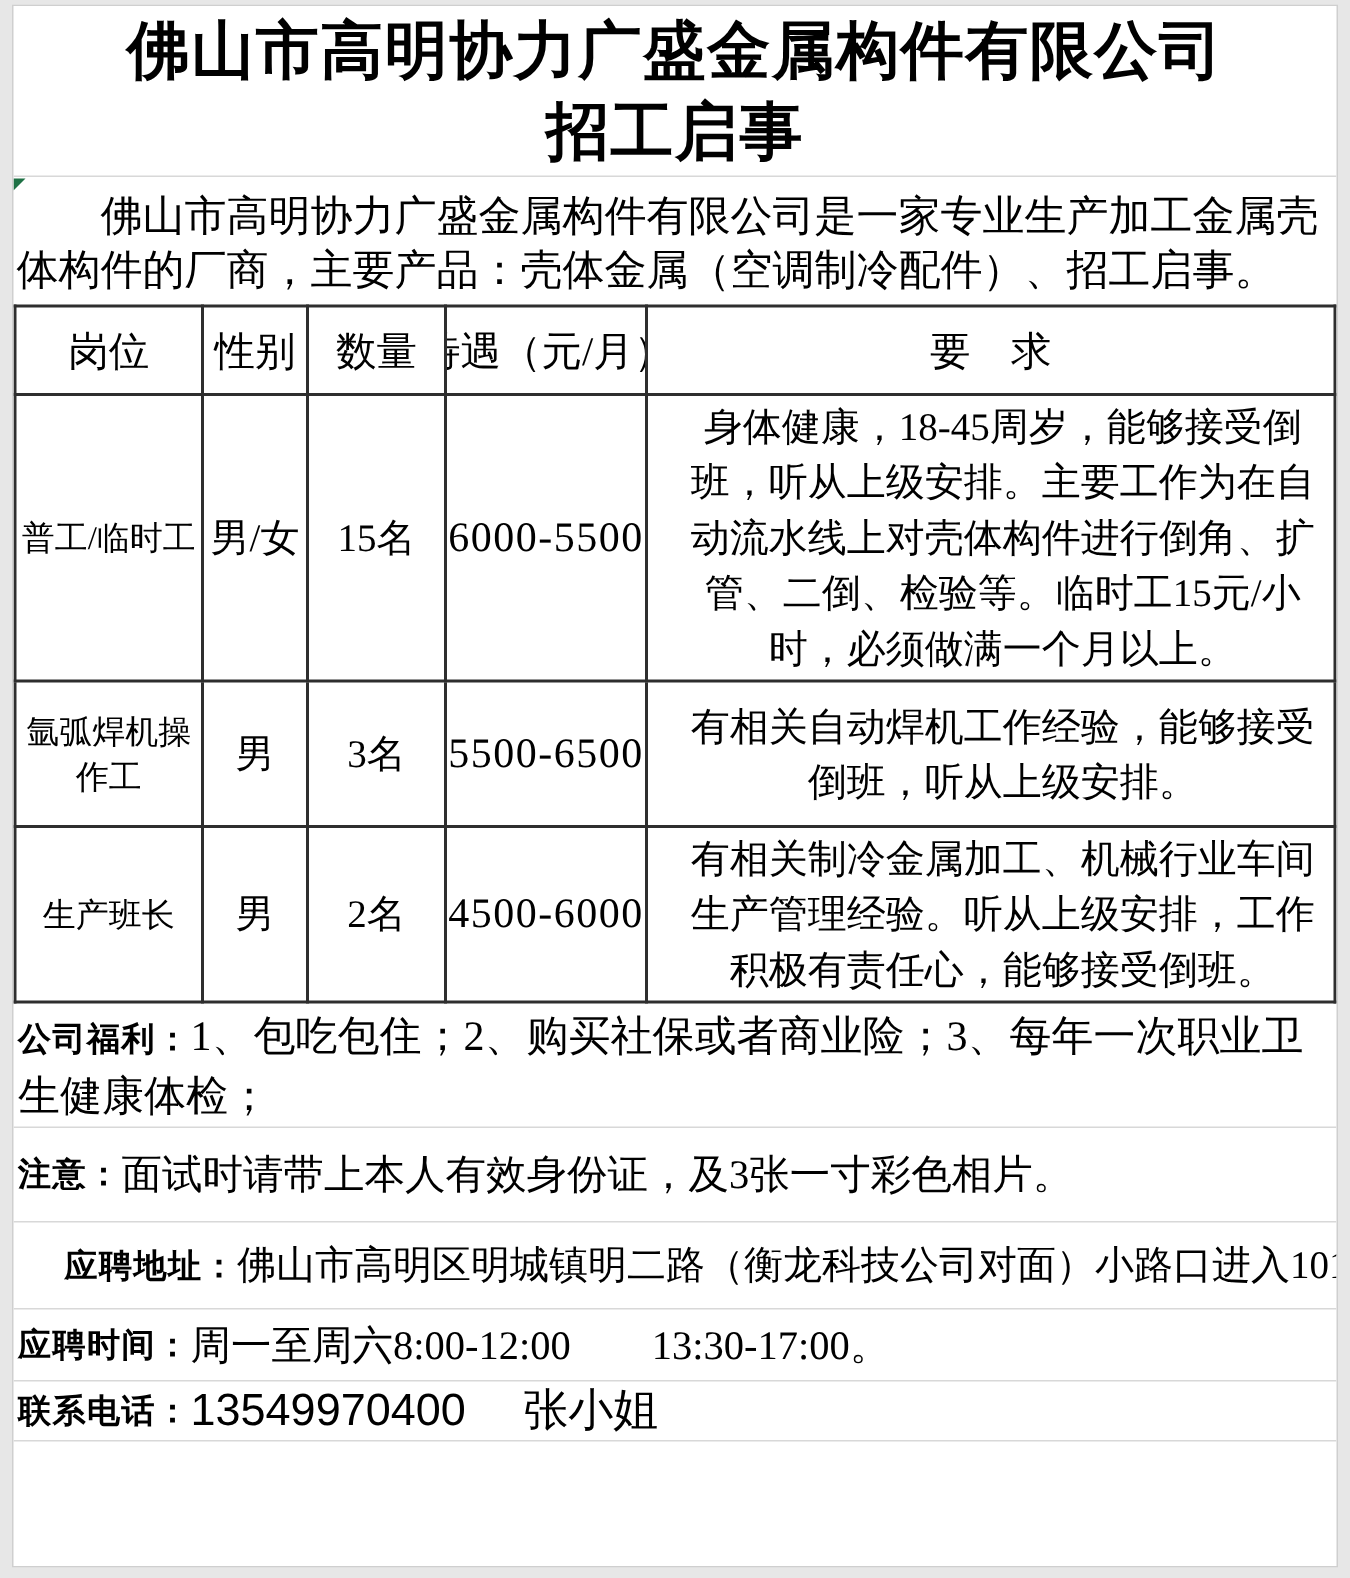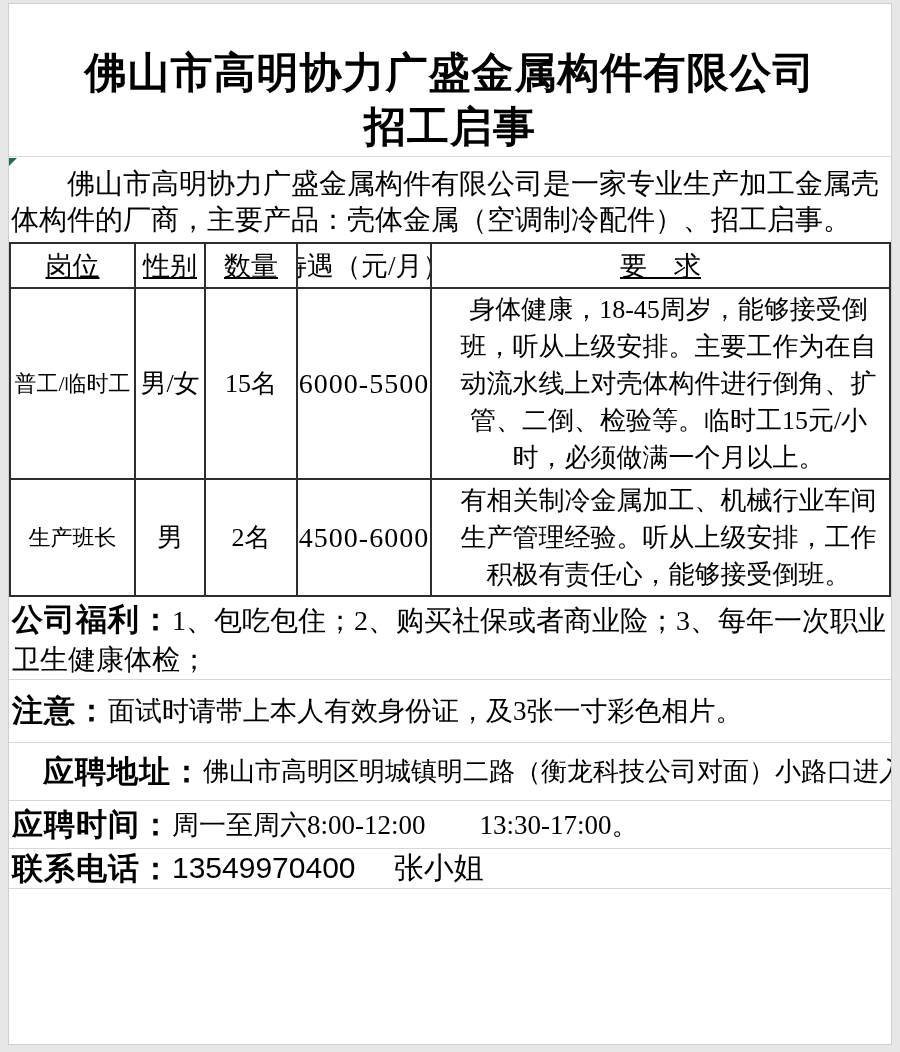--- a/index.html
+++ b/index.html
@@ -32,21 +32,20 @@
     display: flex;
     flex-direction: column;
     justify-content: center;
     text-align: center;
     font-family: "Liberation Sans", "DejaVu Sans", sans-serif;
     font-weight: 900;
     font-size: 42px;
     line-height: 54px;
     border-bottom: 1px solid #d8d8d8;
     letter-spacing: 1px;
-    margin-top: 39px;
   }
 
   
   .intro {
     position: relative;
     height: 85px;
   }
   .corner-triangle {
     position: absolute;
     left: 0;
@@ -71,22 +70,21 @@
   }
   table.jobs th, table.jobs td {
     border: 2px solid #2e2e2e;
     text-align: center;
     vertical-align: middle;
     overflow: hidden;
   }
   table.jobs thead th {
     font-weight: normal;
     font-size: 27px;
-    height: 45px;
-    text-decoration: underline;
+    height: 59px;
   }
   td.cell-position { font-size: 22px; line-height: 30px; padding: 0 2px; }
   td.cell-gender   { font-size: 26px; }
   td.cell-count    { font-size: 26px; }
   td.cell-salary   { font-size: 28px; letter-spacing: 1px; }
   td.cell-req {
     text-align: left;
     font-size: 26px;
     line-height: 37px;
     padding: 2px 5px 2px 21px;
@@ -115,21 +113,21 @@
 
   
   .info {
     border-bottom: 1px solid #d8d8d8;
     padding-left: 3px;
     font-size: 27px;
   }
   .info .label {
     font-family: "Liberation Sans", "DejaVu Sans", sans-serif;
     font-weight: 900;
-    font-size: 31px;
+    font-size: 22px;
     letter-spacing: 1px;
   }
   .sec-welfare { height: 83px; font-size: 28px; line-height: 39px; padding-top: 3px; }
   .sec-notice  { height: 63px; display: flex; align-items: center; white-space: nowrap; overflow: hidden; }
   .sec-address { height: 58px; display: flex; align-items: center; white-space: nowrap; overflow: hidden; font-size: 26px; padding-left: 34px; }
   .sec-time    { height: 48px; display: flex; align-items: center; white-space: nowrap; overflow: hidden; }
   .sec-route   { height: 102px; font-size: 26px; line-height: 31px; padding-top: 6px; }
   .sec-phone   { height: 40px; display: flex; align-items: center; }
   .sec-phone .content {
     font-family: "Liberation Sans", "DejaVu Sans", sans-serif;
@@ -172,20 +170,27 @@
         </tr>
       </thead>
       <tbody>
         <tr style="height:152px">
           <td class="cell-position">普工/临时工</td>
           <td class="cell-gender">男/女</td>
           <td class="cell-count">15名</td>
           <td class="cell-salary">6000-5500</td>
           <td class="cell-req">身体健康，18-45周岁，能够接受倒班，听从上级安排。主要工作为在自动流水线上对壳体构件进行倒角、扩管、二倒、检验等。临时工15元/小时，必须做满一个月以上。</td>
         </tr>
+        <tr style="height:97px">
+          <td class="cell-position">氩弧焊机操作工</td>
+          <td class="cell-gender">男</td>
+          <td class="cell-count">3名</td>
+          <td class="cell-salary">5500-6500</td>
+          <td class="cell-req">有相关自动焊机工作经验，能够接受倒班，听从上级安排。</td>
+        </tr>
         <tr style="height:103px">
           <td class="cell-position">生产班长</td>
           <td class="cell-gender">男</td>
           <td class="cell-count">2名</td>
           <td class="cell-salary">4500-6000</td>
           <td class="cell-req">有相关制冷金属加工、机械行业车间生产管理经验。听从上级安排，工作积极有责任心，能够接受倒班。</td>
         </tr>
       </tbody>
     </table>
 

